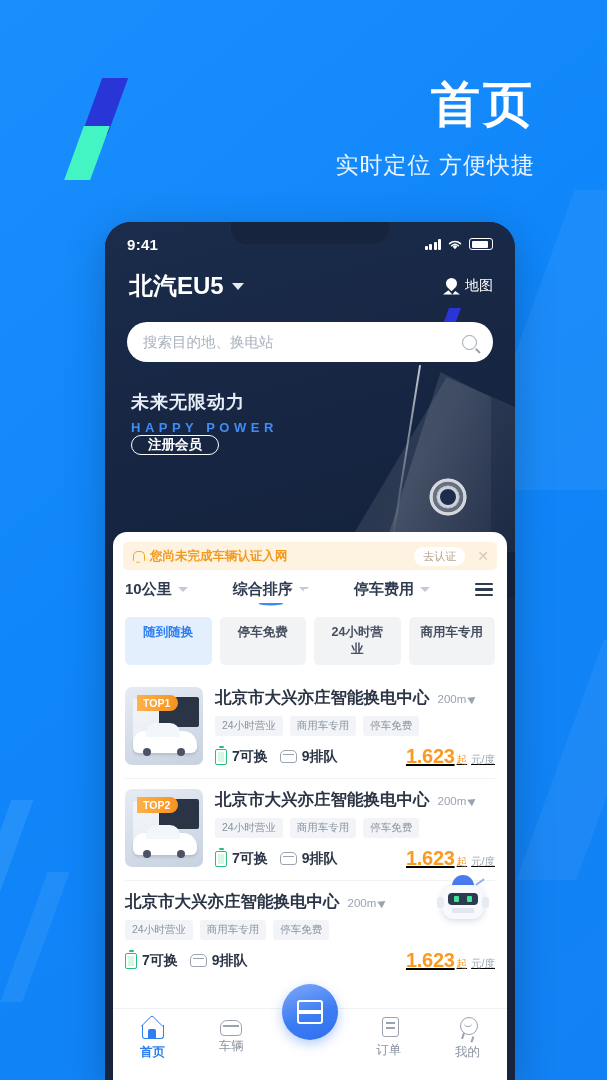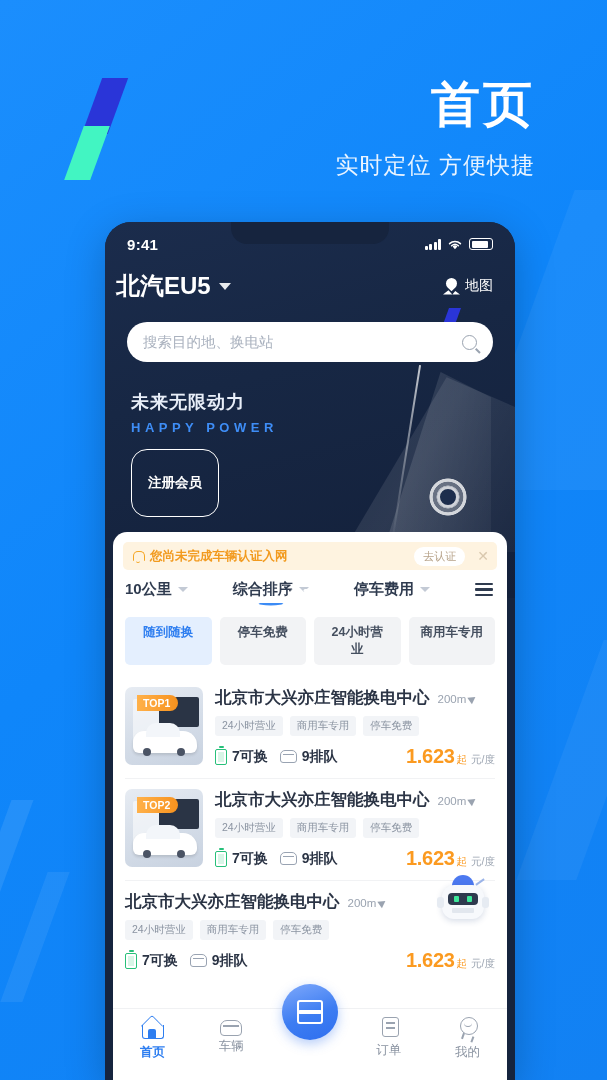--- a/index.html
+++ b/index.html
@@ -91,21 +91,21 @@
   .bars { display:flex; align-items:flex-end; gap:1.5px; height:11px; }
   .bars i { display:block; width:3px; background:#fff; border-radius:1px; }
   .bars i:nth-child(1){height:4px}.bars i:nth-child(2){height:6px}
   .bars i:nth-child(3){height:8px}.bars i:nth-child(4){height:11px}
   .batt { width:24px; height:12px; border:1.5px solid #fff; border-radius:3px; padding:1.5px; }
   .batt span { display:block; height:100%; width:88%; background:#fff; border-radius:1px; }
 
   .app-head {
     position:relative; z-index:7;
     display:flex; align-items:center; justify-content:space-between;
-    padding:4px 22px 0 11px;
+    padding:4px 22px 0 24px;
   }
   .veh-title { display:flex; align-items:center; gap:8px; color:#fff; font-size:24px; font-weight:700; }
   .chev { width:0;height:0;border-left:6px solid transparent;border-right:6px solid transparent;border-top:7px solid #fff; opacity:.9; }
   .map-btn { display:flex; align-items:center; gap:5px; color:#fff; font-size:14px; }
   .pin { width:17px;height:17px; position:relative; }
   .pin:before{content:"";position:absolute;left:3px;top:0;width:11px;height:11px;border-radius:50% 50% 50% 0;background:#fff;transform:rotate(-45deg);}
   .pin:after{content:"";position:absolute;left:0;bottom:0;width:17px;height:6px;background:#fff;clip-path:polygon(0 100%,32% 30%,55% 100%,72% 40%,100% 100%);}
   .mini-slash { position:absolute; right:58px; top:86px; width:12px;height:22px;background:#2A35D8;transform:skewX(-20deg); z-index:6;}
 
   .searchbar {
@@ -114,21 +114,21 @@
     display:flex; align-items:center; padding:0 16px; justify-content:space-between;
   }
   .searchbar .ph { color:#A9B1BE; font-size:14.5px; }
   .mag { width:15px;height:15px;border:1.6px solid #9AA3B0;border-radius:50%;position:relative;}
   .mag:after{content:"";position:absolute;right:-5px;bottom:-3px;width:6px;height:1.6px;background:#9AA3B0;transform:rotate(45deg);}
 
   .promo { position:relative; z-index:7; margin:28px 0 0 26px; }
   .promo .cn { color:#E8EEF8; font-size:18px; font-weight:700; letter-spacing:1px; }
   .promo .en { color:#3E8DF6; font-size:13px; font-weight:700; letter-spacing:4.5px; margin-top:6px; }
   .promo .btn {
-    margin-top:14px; display:inline-block; padding:24px 16px;
+    display:inline-block; padding:0 16px;
     border:1.4px solid #fff; border-radius:16px; color:#fff; font-size:13.5px; font-weight:700;
   }
   .dots { position:absolute; z-index:7; left:50%; transform:translateX(-50%); bottom:6px; display:flex; gap:6px; align-items:center; }
   .dots i { width:7px; height:3px; border-radius:2px; background:rgba(255,255,255,.45); display:block; }
   .dots i.on { width:13px; background:#fff; }
 
   
   .sheet {
     position:absolute; left:8px; right:8px; top:310px; bottom:0;
     background:#fff; border-radius:14px 14px 0 0; overflow:hidden;
@@ -183,21 +183,21 @@
   .navarrow { width:0;height:0;border-left:7px solid #9AA3B0;border-top:4px solid transparent;border-bottom:4px solid transparent;transform:rotate(-35deg); }
   .tags { display:flex; gap:7px; margin-top:7px; }
   .tag { background:#F2F4F7; color:#8A93A1; font-size:10.5px; border-radius:3px; padding:3px 7px; white-space:nowrap; }
   .stats { display:flex; align-items:center; gap:12px; margin-top:9px; }
   .stat { display:flex; align-items:center; gap:5px; font-size:14px; font-weight:700; color:#2B3445; }
   .icn-batt { width:12px;height:16px;border:1.6px solid #27C07A;border-radius:2px;position:relative;}
   .icn-batt:before{content:"";position:absolute;left:2.5px;top:-3.5px;width:5px;height:2px;background:#27C07A;border-radius:1px;}
   .icn-batt:after{content:"";position:absolute;left:2px;top:2px;right:2px;bottom:2px;background:#D8F5E7;}
   .icn-car { width:17px;height:13px;border-radius:5px 5px 3px 3px;border:1.6px solid #99A3B2;position:relative;}
   .icn-car:before{content:"";position:absolute;left:2px;top:2.5px;right:2px;height:1.4px;background:#99A3B2;}
-  .price { margin-left:auto; display:flex; align-items:baseline; gap:2px; }
+  .price { margin-left:auto; display:flex; align-items:baseline; gap:2px;text-decoration:underline; }
   .price .num { color:#FB9A20; font-size:20px; font-weight:700; letter-spacing:-.3px; }
   .price .qi { color:#FB9A20; font-size:10.5px; }
   .price .unit { color:#9AA3B0; font-size:10.5px; margin-left:2px; }
 
   
   .robot { position:absolute; right:6px; top:-8px; width:52px; height:52px; z-index:8; }
   .rb-head { position:absolute; left:5px; top:12px; width:42px; height:34px; background:#F7F9FC; border-radius:12px; box-shadow:0 2px 6px rgba(30,60,120,.18); }
   .rb-cap { position:absolute; left:15px; top:2px; width:22px; height:13px; background:#4C79F0; border-radius:11px 11px 0 0; }
   .rb-cap:after{content:"";position:absolute;left:-3px;bottom:-3px;width:28px;height:4px;background:#3E63D6;border-radius:2px;}
   .rb-eyes { position:absolute; left:11px; top:20px; width:30px; height:12px; background:#2E3A4E; border-radius:4px; }

